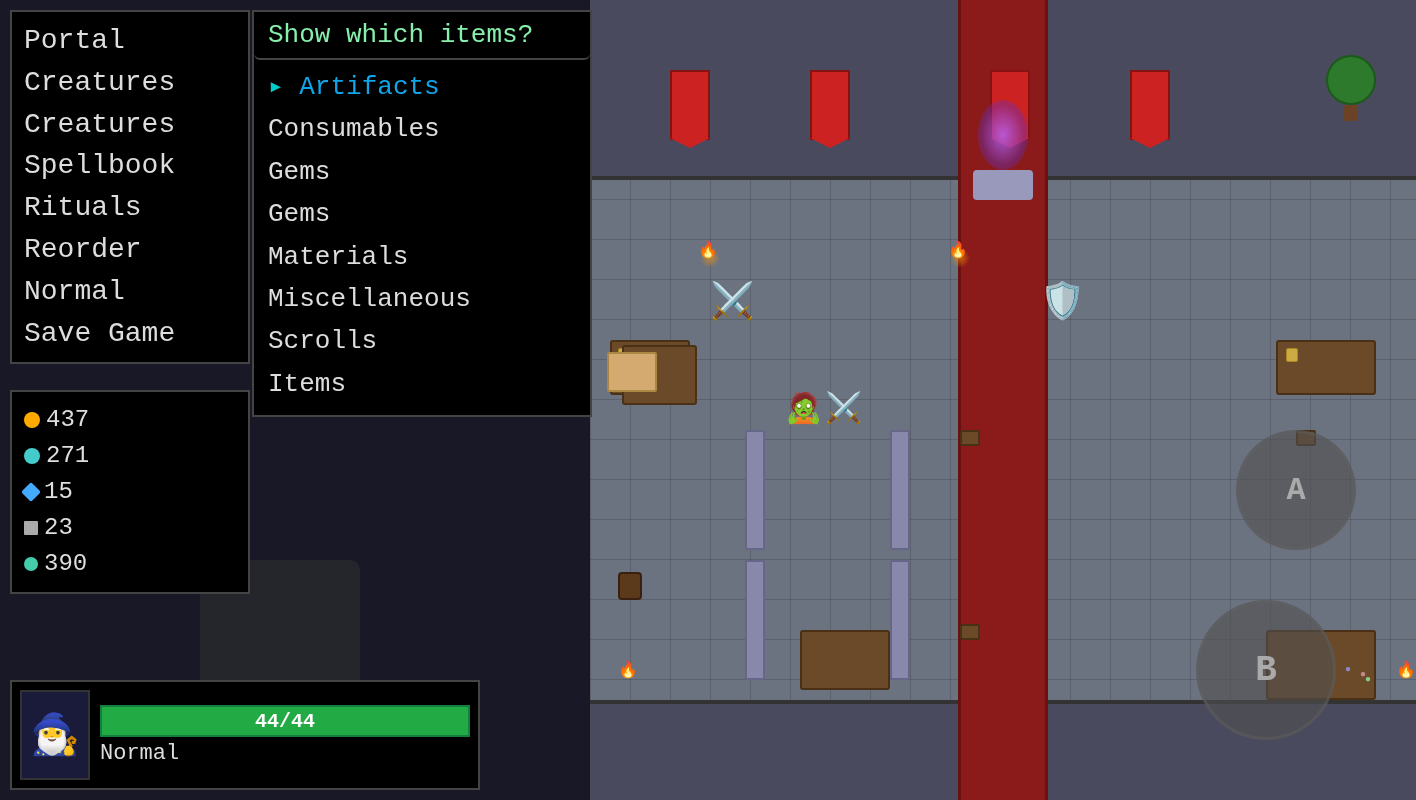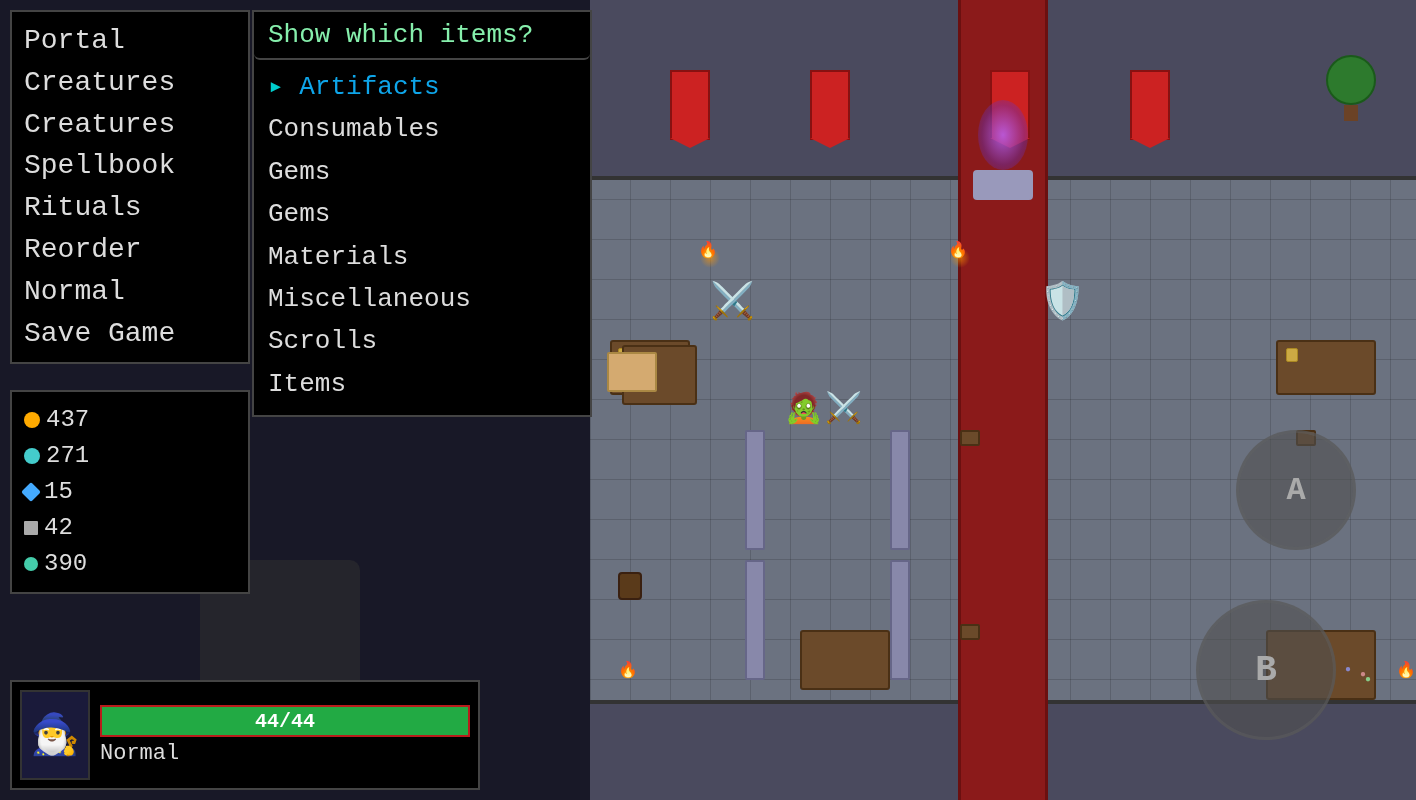--- a/index.html
+++ b/index.html
@@ -294,21 +294,21 @@
     }
 
     .char-info {
       flex: 1;
     }
 
     .health-bar-container {
       width: 100%;
       height: 32px;
       background: #333;
-      border: 2px solid #b91c1c;
+      border: 2px solid #15803d;
       position: relative;
       margin-bottom: 4px;
     }
     .health-bar-fill {
       height: 100%;
       background: #22aa44;
       width: 100%;
     }
     .health-bar-text {
       position: absolute;
@@ -518,21 +518,21 @@
   <div class="currency-row">
     <span class="currency-icon" style="background:#44cccc;"></span>
     <span>271</span>
   </div>
   <div class="currency-row">
     <span class="currency-icon" style="background:#44aaff; width:14px; height:14px; border-radius:2px; transform:rotate(45deg);"></span>
     <span>15</span>
   </div>
   <div class="currency-row">
     <span class="currency-icon" style="background:#aaaaaa; width:14px; height:14px; border-radius:1px;"></span>
-    <span>42</span>
+    <span>23</span>
   </div>
   <div class="currency-row">
     <span class="currency-icon" style="background:#44ccaa; width:14px; height:14px; border-radius:50%;"></span>
     <span>390</span>
   </div>
 </div>
 
 <div class="sub-menu">
   <div class="sub-menu-header">Show which items?</div>
   <div class="sub-menu-body">

